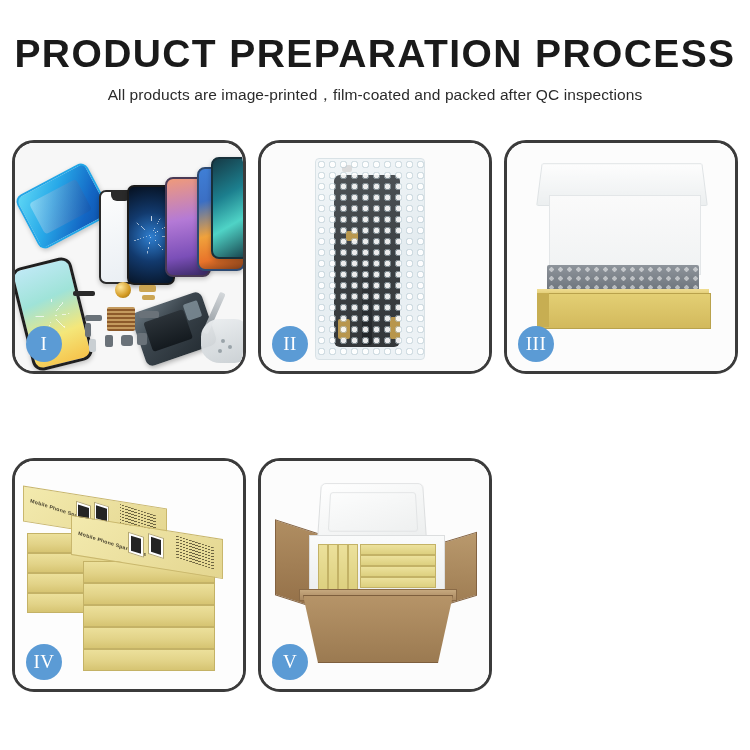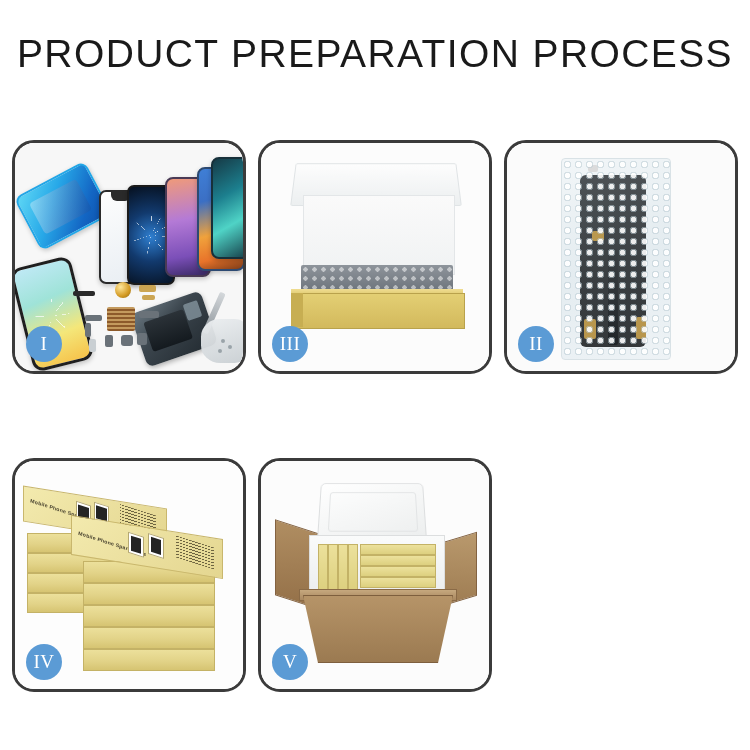--- a/index.html
+++ b/index.html
@@ -9,21 +9,21 @@
     font-family:"Liberation Sans", sans-serif;
     overflow:hidden;
     position:relative;
   }
   .page{width:750px;height:750px;position:relative;}
 
   
   .header{padding-top:34px;text-align:center;}
   .title{
     font-size:39px;
-    font-weight:normal;
+    font-weight:bold;
     letter-spacing:1.4px;
     color:#1a1a1a;
     line-height:1.05;
     font-family:"Liberation Sans", sans-serif;
   }
   .subtitle{
     margin-top:10px;
     font-size:15.5px;
     color:#2b2b2b;
     letter-spacing:.1px;
@@ -340,20 +340,21 @@
   }
   .tape{position:absolute;background:rgba(140,112,72,.75);border-radius:1px;}
 </style>
 </head>
 <body>
 
 <div class="page">
 
   <div class="header">
     <div class="title">PRODUCT PREPARATION PROCESS</div>
+    <div class="subtitle">All products are image-printed，film-coated and packed after QC inspections</div>
   </div>
 
   <div class="grid">
 
     <div class="panel">
       <div class="stage">
         <div class="p1-bg"></div>
         <div class="ph ph-lcd"></div>
         <div class="ph ph-glass"></div>
         <div class="ph ph-dark"></div>
@@ -378,45 +379,45 @@
         <div class="hand"></div>
         <div class="screw" style="left:206px;top:196px;"></div>
         <div class="screw" style="left:213px;top:202px;"></div>
         <div class="screw" style="left:203px;top:206px;"></div>
       </div>
       <div class="badge">I</div>
     </div>
 
     <div class="panel">
       <div class="stage">
-        <div class="p3-bg"></div>
-        <div class="box3-lid"></div>
-        <div class="box3-back"></div>
-        <div class="box3-foam"></div>
-        <div class="box3-rim"></div>
-        <div class="box3-front"></div>
-        <div class="box3-side"></div>
-      </div>
-      <div class="badge">III</div>
-    </div>
-
-    <div class="panel">
-      <div class="stage">
         <div class="p2-bg"></div>
         <div class="bubble-pack">
           <div class="screen-inside"></div>
           <div class="flexcable"></div>
           <div class="gold-tab" style="left:30px;top:72px;width:12px;height:10px;"></div>
           <div class="gold-tab" style="left:22px;top:160px;width:12px;height:20px;"></div>
           <div class="gold-tab" style="left:74px;top:158px;width:10px;height:22px;"></div>
           <div class="gold-tab" style="left:26px;top:6px;width:10px;height:7px;background:#d8d8d8;"></div>
           <div class="bubble-dots"></div>
         </div>
       </div>
       <div class="badge">II</div>
+    </div>
+
+    <div class="panel">
+      <div class="stage">
+        <div class="p3-bg"></div>
+        <div class="box3-lid"></div>
+        <div class="box3-back"></div>
+        <div class="box3-foam"></div>
+        <div class="box3-rim"></div>
+        <div class="box3-front"></div>
+        <div class="box3-side"></div>
+      </div>
+      <div class="badge">III</div>
     </div>
 
     <div class="panel">
       <div class="stage">
         <div class="p4-bg"></div>
 
         <div class="stackbox" style="left:12px;top:72px;width:104px;height:18px;"></div>
         <div class="stackbox" style="left:12px;top:92px;width:104px;height:18px;"></div>
         <div class="stackbox" style="left:12px;top:112px;width:104px;height:18px;"></div>
         <div class="stackbox" style="left:12px;top:132px;width:104px;height:18px;"></div>

